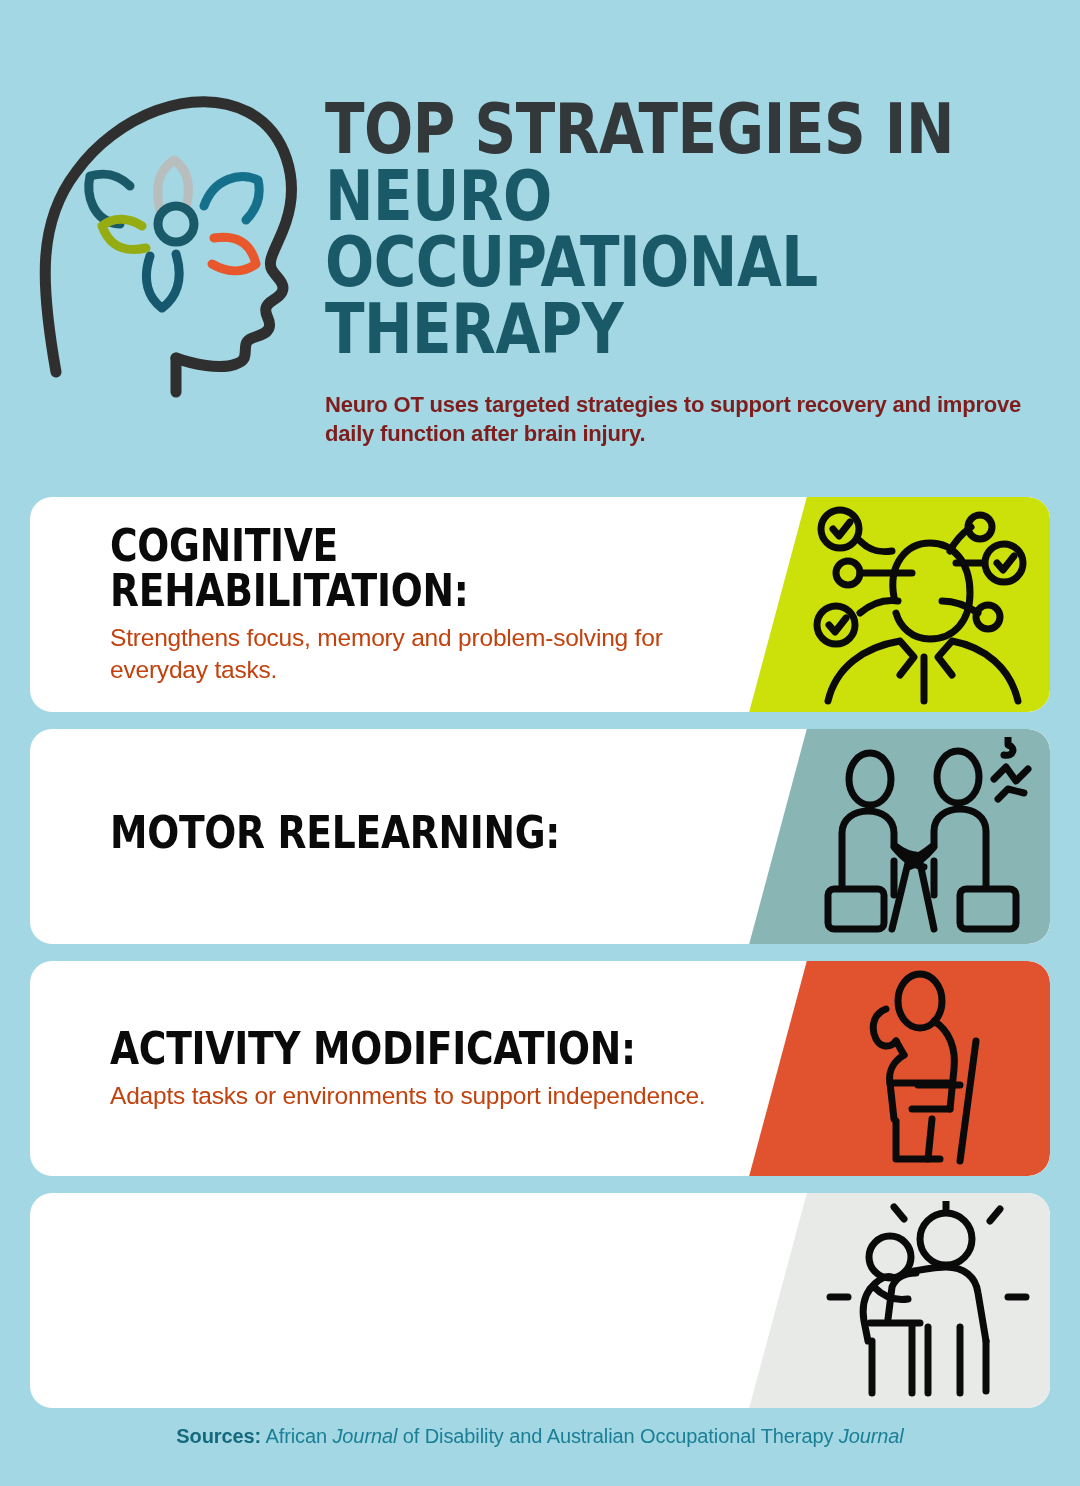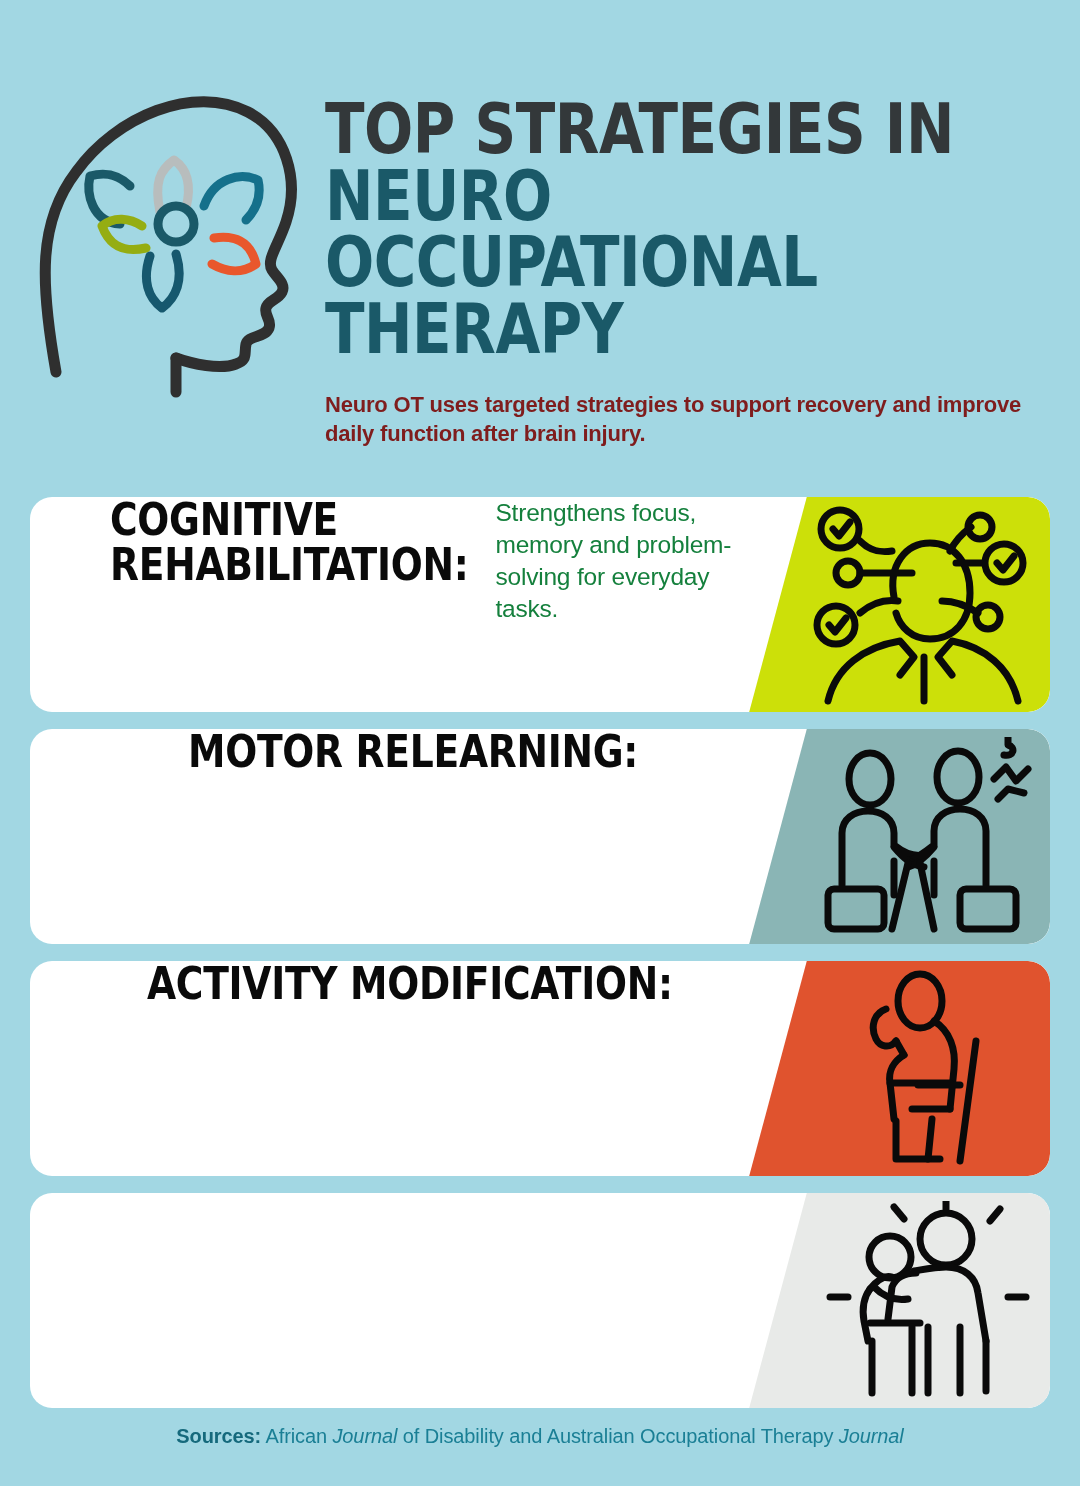--- a/index.html
+++ b/index.html
@@ -67,38 +67,38 @@
   .card-icon {
     position:absolute;
     right:12px; top:8px;
     width:230px; height:200px;
   }
 
   .card-text {
     position:absolute;
     left:80px; top:0;
     width:640px; height:215px;
-    display:flex; flex-direction:row; justify-content:center;
+    display:flex; flex-direction:column; justify-content:center;
   }
   .card-title {
     font-family:"Liberation Sans Narrow","DejaVu Sans Condensed","Liberation Sans", sans-serif;
     font-weight:bold;
     font-size:45px;
     line-height:1.0;
     color:#0a0a0a;
     letter-spacing:-0.3px;
     transform:scaleX(0.93);
     transform-origin:left center;
     text-transform:uppercase;
     margin-bottom:9px;
   }
   .card-desc {
     font-size:24.5px;
     line-height:1.30;
-    color:#15803d;
+    color:#c2410c;
     letter-spacing:-0.2px;
     max-width:640px;
   }
 
   
   .footer {
     position:absolute;
     left:0; top:1425px;
     width:1080px;
     text-align:center;
@@ -228,20 +228,21 @@
           <path d="M88 152 L 88 190 L 132 190"></path>
           <path d="M142 140 L 104 140"></path>
           <path d="M168 72 L 152 192"></path>
           <path d="M152 116 L 110 116"></path>
           <path d="M124 150 L 120 190"></path>
         </g>
       </svg>
     </div>
     <div class="card-text">
       <div class="card-title">ACTIVITY MODIFICATION:</div>
+      <div class="card-desc">Adapts tasks or environments to support independence.</div>
     </div>
   </div>
 
   <div class="card">
     <div class="card-panel">
       <div class="panel-fill" style="background:#e8eae8;"></div>
     </div>
     <div class="card-icon">
       <svg viewBox="0 0 230 200" width="230" height="200">
         <g fill="none" stroke="#0a0a0a" stroke-width="7" stroke-linecap="round" stroke-linejoin="round">

